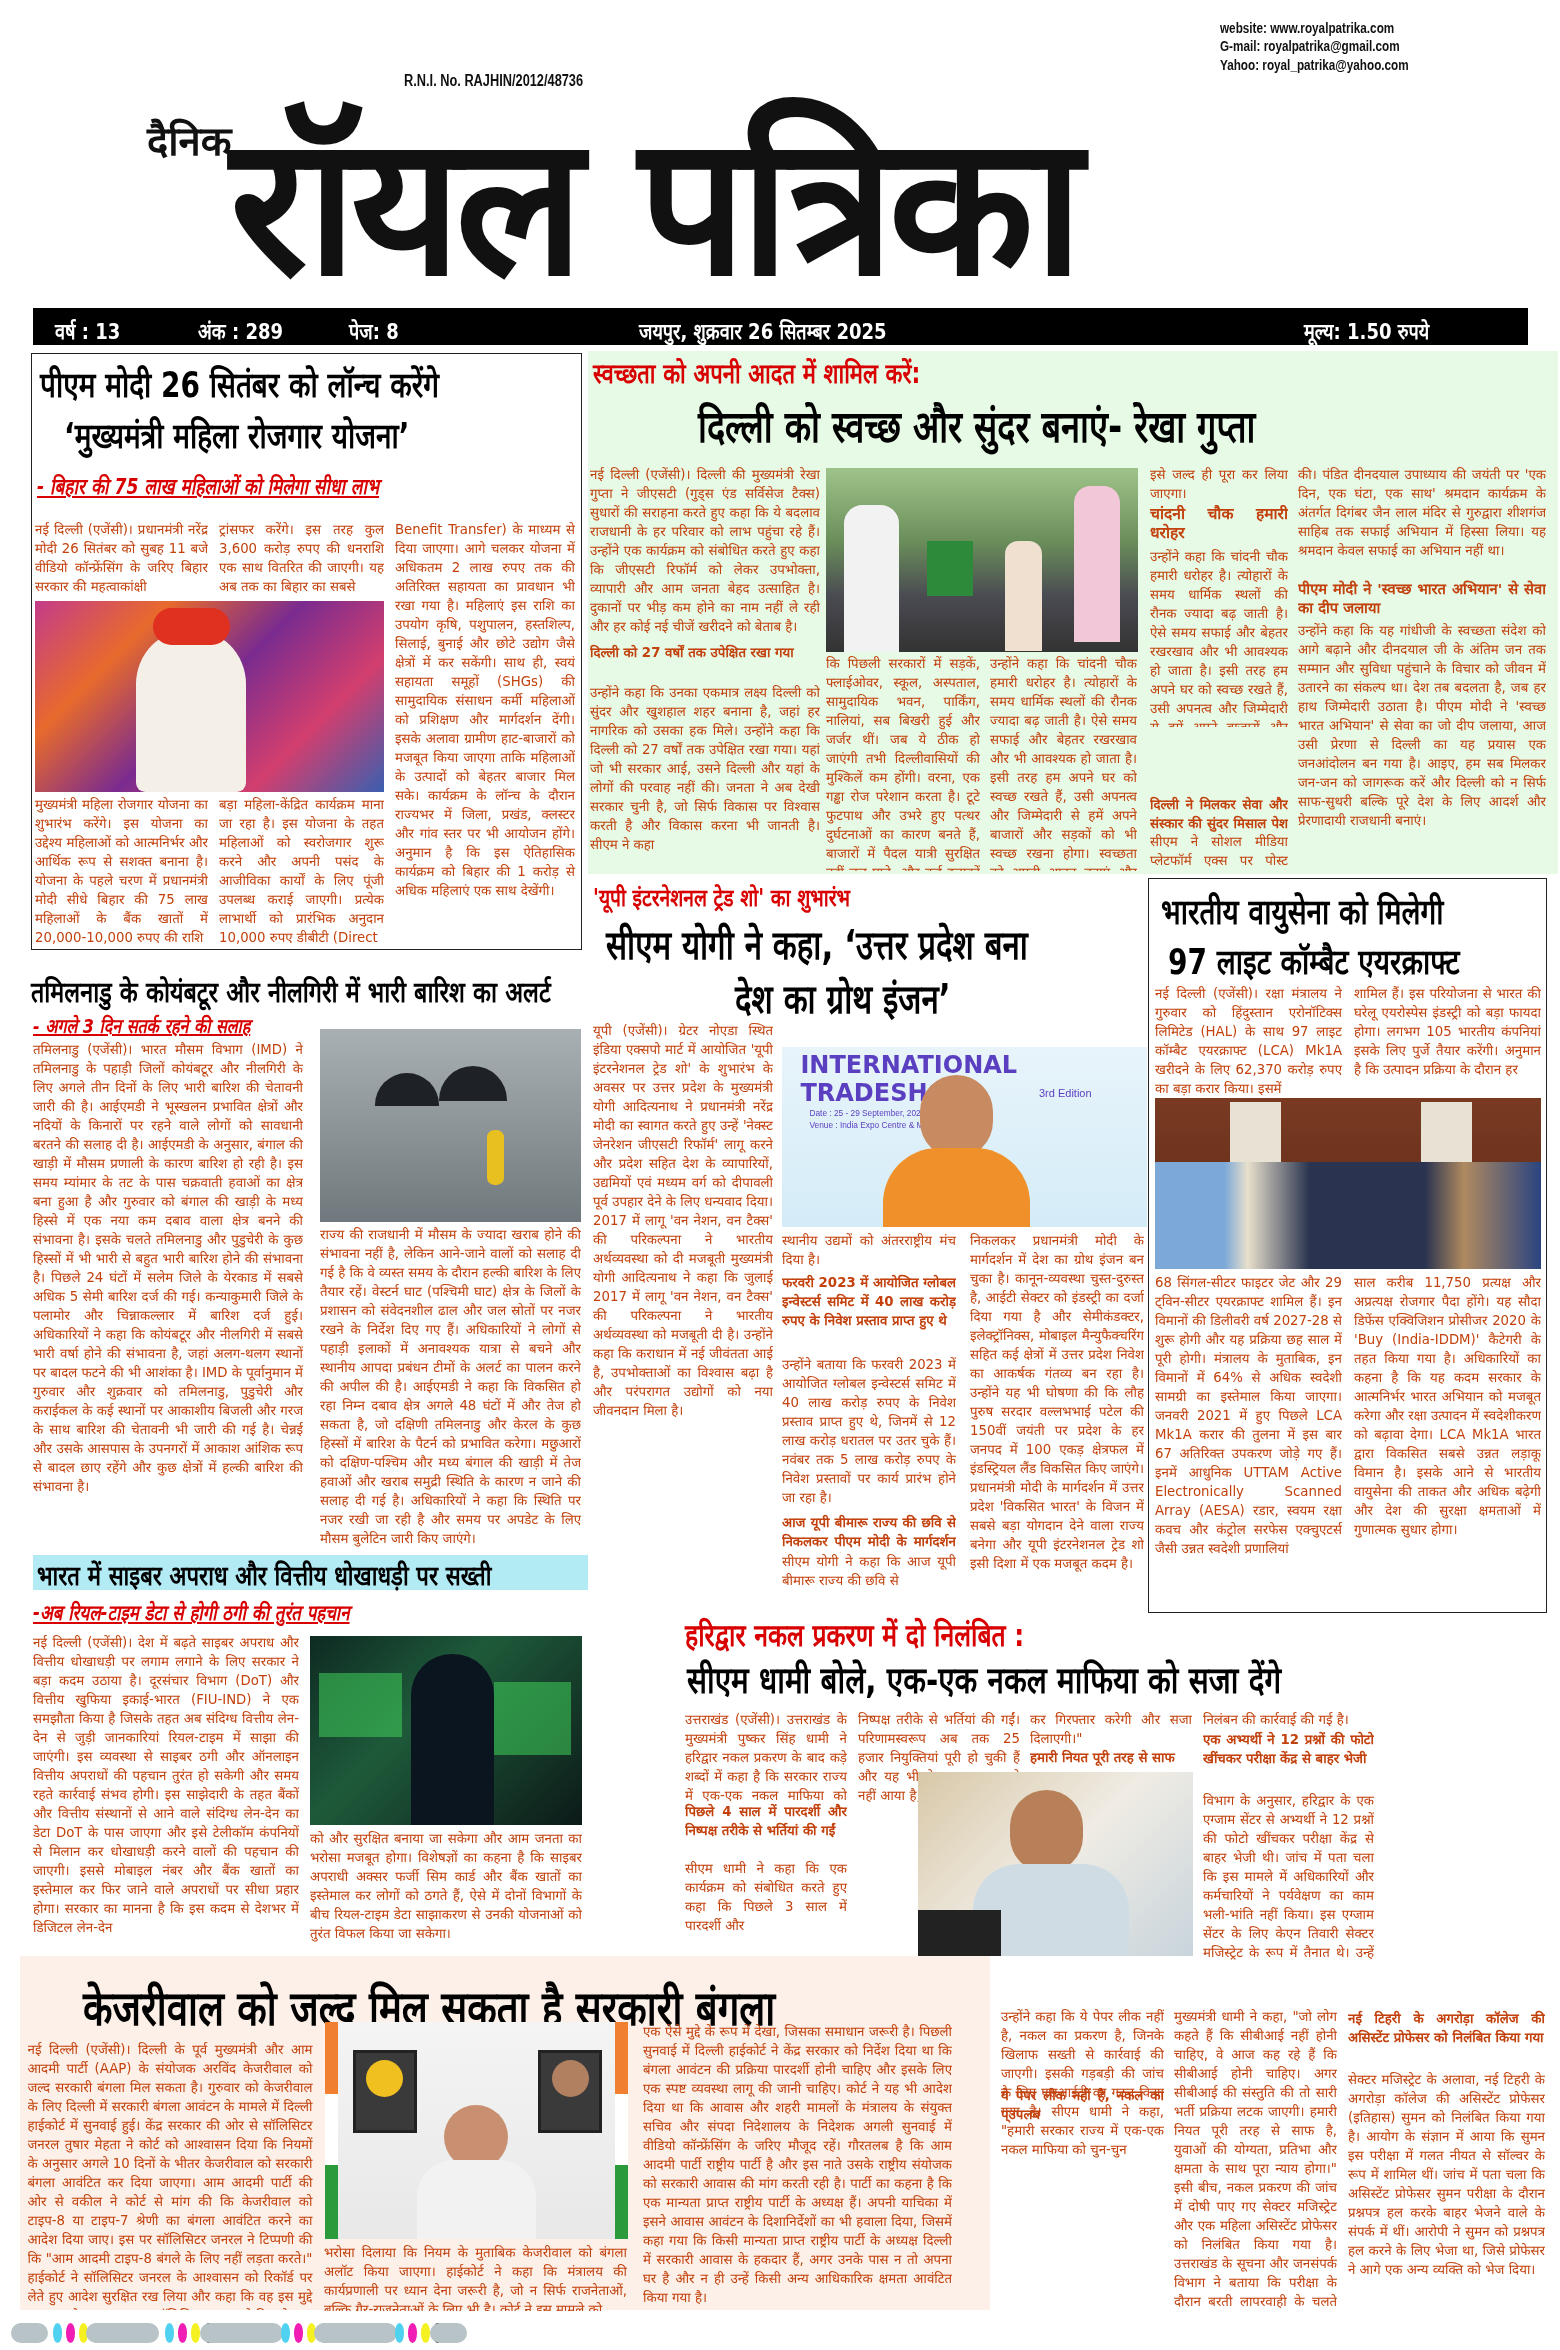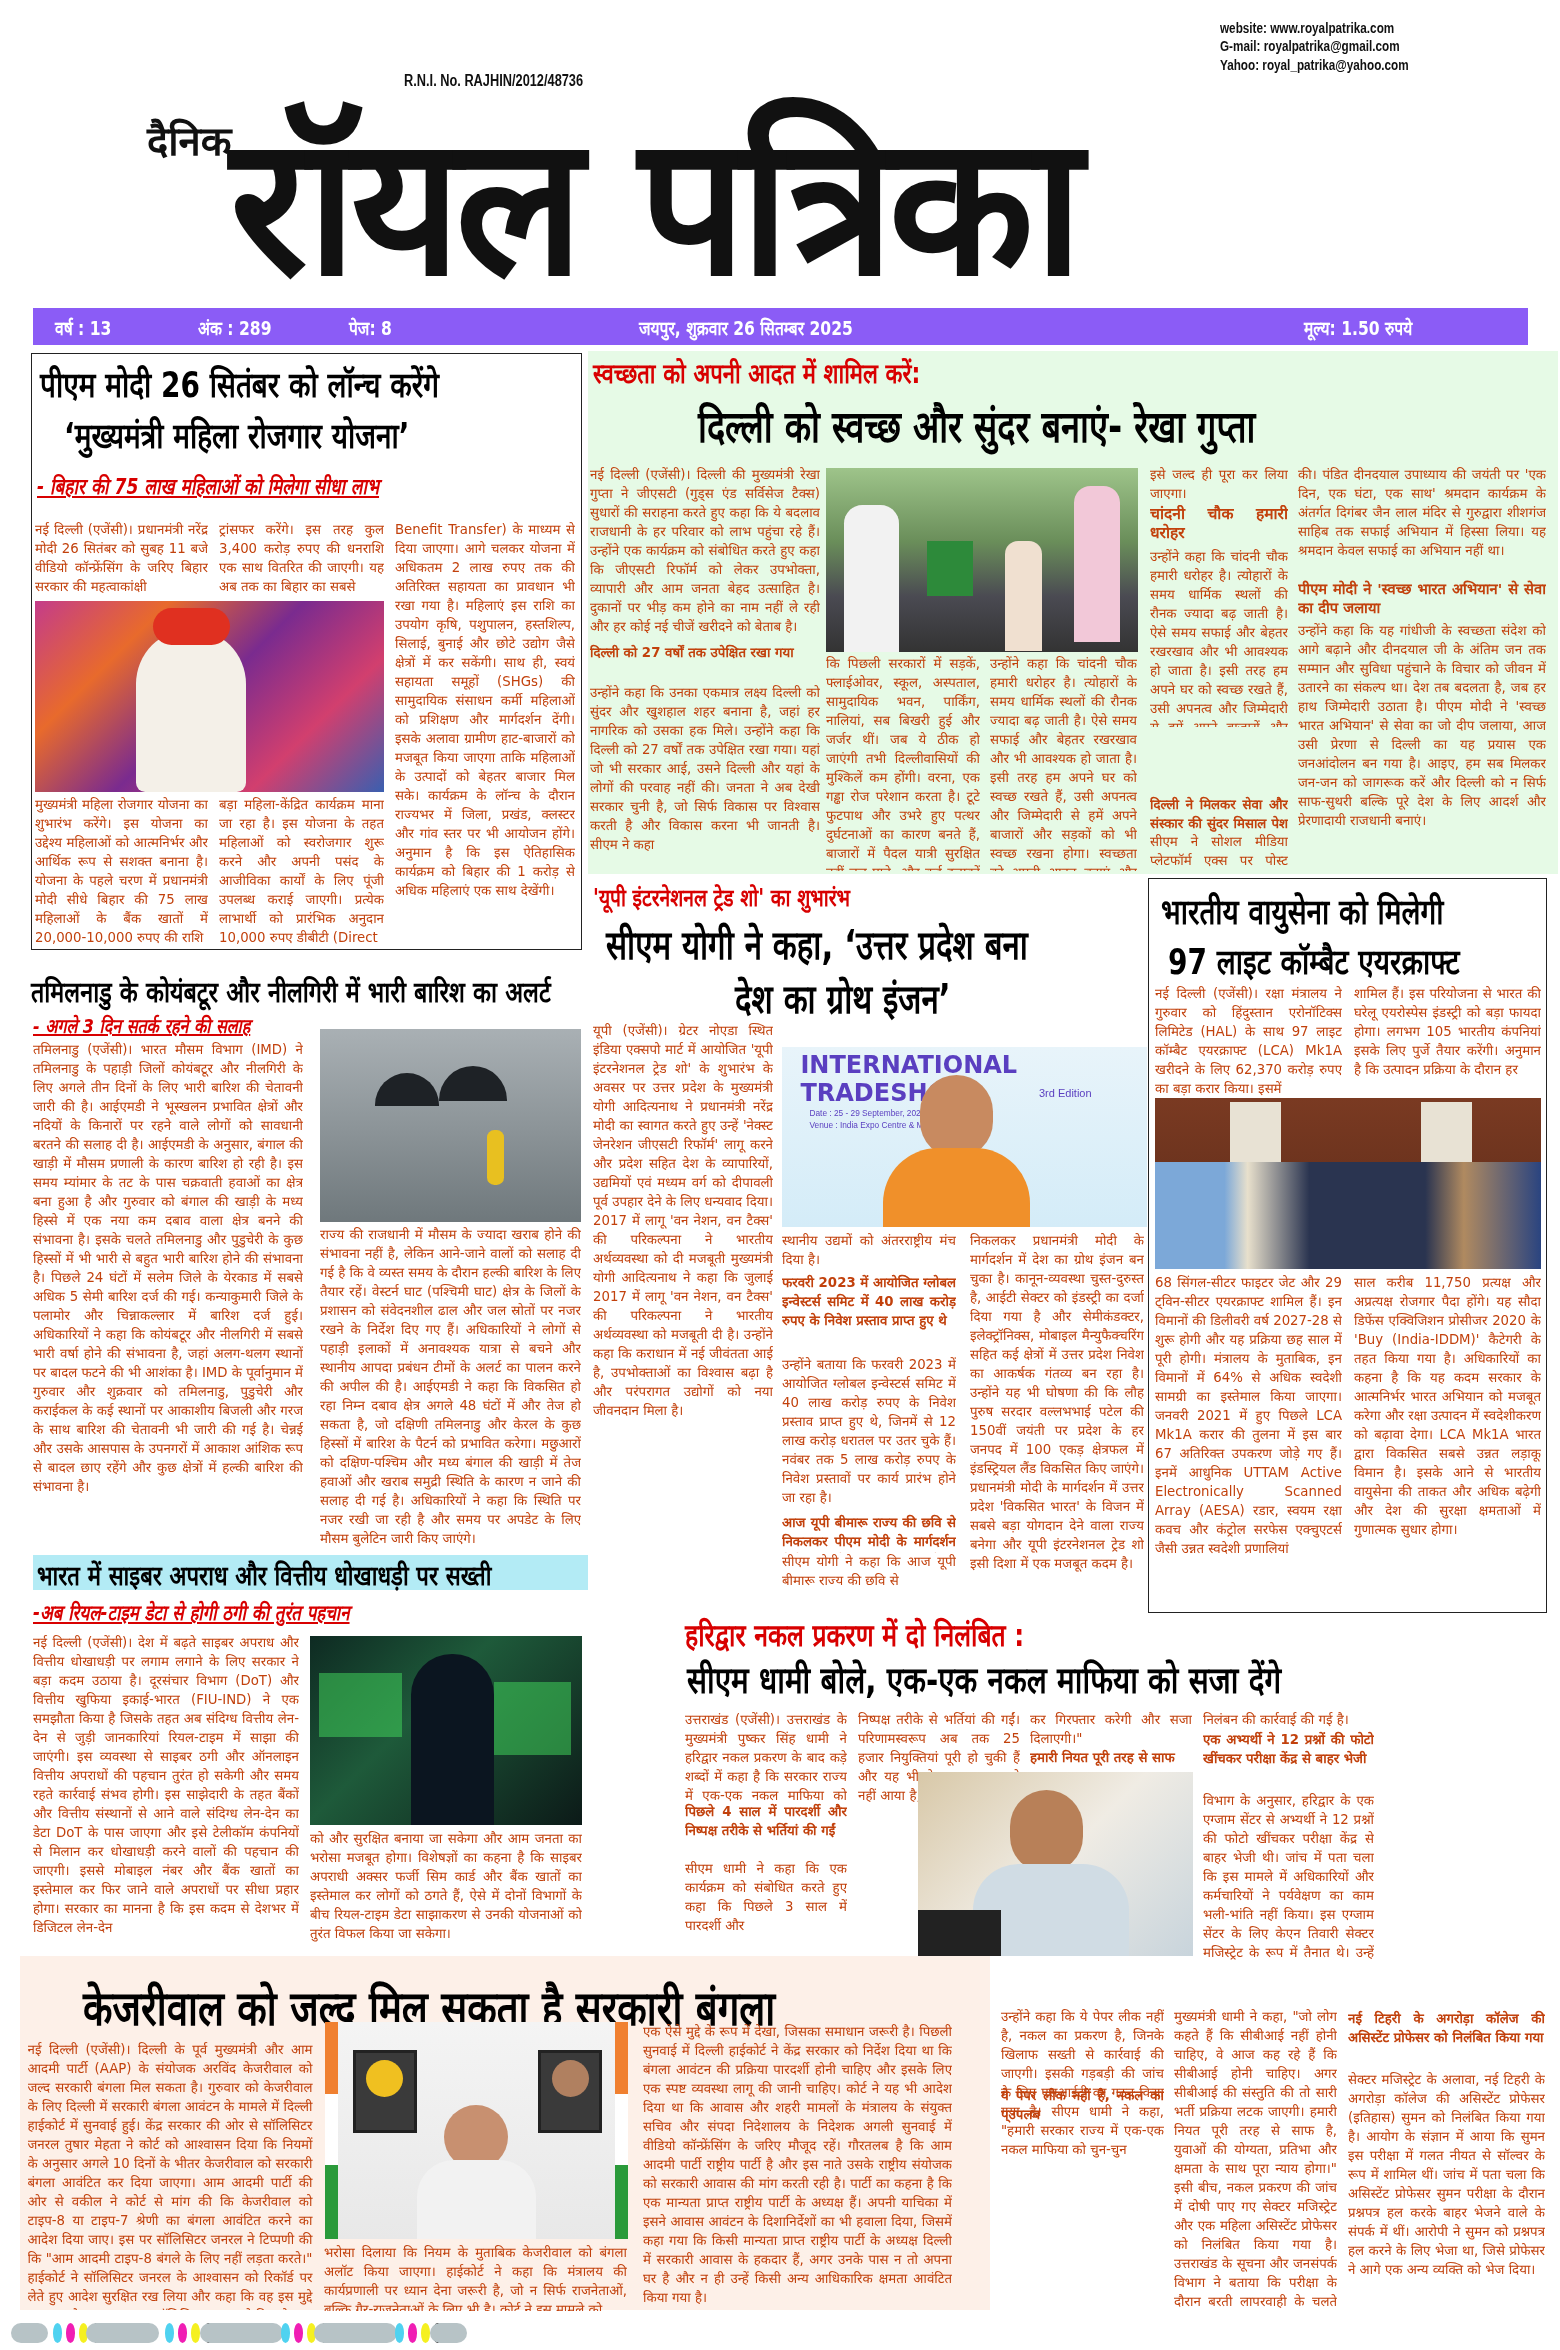--- a/index.html
+++ b/index.html
@@ -6,21 +6,21 @@
   html, body { width: 1560px; height: 2351px; background: #ffffff; overflow: hidden; }
   body { position: relative; font-family: "Liberation Sans", "DejaVu Sans", sans-serif; color: #111; }
   .abs { position: absolute; }
 
   
   .contact { left: 1220px; top: 20px; width: 312px; font-size: 13.8px; font-weight: bold; line-height: 18.4px; font-family: "Liberation Sans", sans-serif; transform: scaleX(0.85); transform-origin: left; }
   .rni { left: 404px; top: 72px; font-size: 15.6px; font-weight: bold; transform: scaleX(0.82); transform-origin: left; }
   .dainik { left: 147px; top: 112px; font-size: 40px; font-weight: 900; font-family: "DejaVu Sans", sans-serif; }
   .brand { left: 230px; top: 110px; width: 1010px; height: 193px; font-size: 193px; line-height: 193px; font-weight: 900; font-family: "DejaVu Sans", sans-serif; letter-spacing: -5.5px; transform: scaleX(0.98); transform-origin: left; }
 
-  .redbar { left: 33px; top: 308px; width: 1495px; height: 37px; background: #8b5cf6; color: #fff; display: flex; align-items: center; font-weight: bold; font-size: 19px; font-family: "DejaVu Sans", sans-serif; }
+  .redbar { left: 33px; top: 308px; width: 1495px; height: 37px; background: #000000; color: #fff; display: flex; align-items: center; font-weight: bold; font-size: 22px; font-family: "DejaVu Sans", sans-serif; }
   .redbar span { position: absolute; top: 7.3px; white-space: nowrap; transform: scaleX(0.82); transform-origin: left; }
 
   
   .col { position: absolute; font-size: 13.3px; line-height: 19px; text-align: justify; font-family: "DejaVu Sans", sans-serif; color: #c2410c; overflow: hidden; }
   .col b, .sub { font-weight: bold; }
   .hl { position: absolute; font-weight: 900; font-family: "DejaVu Sans", sans-serif; white-space: nowrap; transform-origin: left; color: #000; }
   .kicker { position: absolute; font-weight: 900; font-family: "DejaVu Sans", sans-serif; color: #d80000; white-space: nowrap; transform-origin: left; }
   .redsub { position: absolute; font-weight: bold; font-style: italic; font-family: "DejaVu Sans", sans-serif; color: #d80000; text-decoration: underline; white-space: nowrap; transform-origin: left; }
   .boxed { position: absolute; border: 1.8px solid #222; }
   .photo { position: absolute; overflow: hidden; }
@@ -52,21 +52,21 @@
   <span style="left:316px">पेज: 8</span>
   <span style="left:606px">जयपुर, शुक्रवार 26 सितम्बर 2025</span>
   <span style="left:1271px">मूल्य: 1.50 रुपये</span>
 </div>
 
 <div class="boxed" style="left:31px;top:353px;width:551px;height:597px;"></div>
 <div class="hl" style="left:40px;top:360px;font-size:35px;transform:scaleX(0.80);">पीएम मोदी 26 सितंबर को लॉन्च करेंगे</div>
 <div class="hl" style="left:64px;top:411px;font-size:35px;transform:scaleX(0.80);">‘मुख्यमंत्री महिला रोजगार योजना’</div>
 <div class="redsub" style="left:37px;top:470px;font-size:22px;transform:scaleX(0.78);">- बिहार की 75 लाख महिलाओं को मिलेगा सीधा लाभ</div>
 <div class="col" style="left:35px;top:520px;width:173px;height:77px;">नई दिल्ली (एजेंसी)। प्रधानमंत्री नरेंद्र मोदी 26 सितंबर को सुबह 11 बजे वीडियो कॉन्फ्रेंसिंग के जरिए बिहार सरकार की महत्वाकांक्षी</div>
-<div class="col" style="left:219px;top:520px;width:165px;height:77px;">ट्रांसफर करेंगे। इस तरह कुल 3,400 करोड़ रुपए की धनराशि एक साथ वितरित की जाएगी। यह अब तक का बिहार का सबसे</div>
+<div class="col" style="left:219px;top:520px;width:165px;height:77px;">ट्रांसफर करेंगे। इस तरह कुल 3,600 करोड़ रुपए की धनराशि एक साथ वितरित की जाएगी। यह अब तक का बिहार का सबसे</div>
 <div class="col" style="left:395px;top:520px;width:180px;height:422px;">Benefit Transfer) के माध्यम से दिया जाएगा। आगे चलकर योजना में अधिकतम 2 लाख रुपए तक की अतिरिक्त सहायता का प्रावधान भी रखा गया है। महिलाएं इस राशि का उपयोग कृषि, पशुपालन, हस्तशिल्प, सिलाई, बुनाई और छोटे उद्योग जैसे क्षेत्रों में कर सकेंगी। साथ ही, स्वयं सहायता समूहों (SHGs) की सामुदायिक संसाधन कर्मी महिलाओं को प्रशिक्षण और मार्गदर्शन देंगी। इसके अलावा ग्रामीण हाट-बाजारों को मजबूत किया जाएगा ताकि महिलाओं के उत्पादों को बेहतर बाजार मिल सके। कार्यक्रम के लॉन्च के दौरान राज्यभर में जिला, प्रखंड, क्लस्टर और गांव स्तर पर भी आयोजन होंगे। अनुमान है कि इस ऐतिहासिक कार्यक्रम को बिहार की 1 करोड़ से अधिक महिलाएं एक साथ देखेंगी।</div>
 <div class="photo" style="left:35px;top:601px;width:349px;height:191px;background:linear-gradient(135deg,#c43c8a 0%,#e86a2c 25%,#7a2b8f 50%,#d23f6e 75%,#3a5fb0 100%);">
   <div style="position:absolute;left:101px;top:27.5px;width:110px;height:163px;border-radius:55px 55px 9.2px 9.2px;background:#f4f0e8;"></div>
   <div style="position:absolute;left:118px;top:7.3px;width:77px;height:37px;border-radius:37px;background:#e03020;"></div>
 </div>
 <div class="col" style="left:35px;top:795px;width:173px;height:151px;">मुख्यमंत्री महिला रोजगार योजना का शुभारंभ करेंगे। इस योजना का उद्देश्य महिलाओं को आत्मनिर्भर और आर्थिक रूप से सशक्त बनाना है। योजना के पहले चरण में प्रधानमंत्री मोदी सीधे बिहार की 75 लाख महिलाओं के बैंक खातों में 20,000-10,000 रुपए की राशि</div>
 <div class="col" style="left:219px;top:795px;width:165px;height:151px;">बड़ा महिला-केंद्रित कार्यक्रम माना जा रहा है। इस योजना के तहत महिलाओं को स्वरोजगार शुरू करने और अपनी पसंद के आजीविका कार्यों के लिए पूंजी उपलब्ध कराई जाएगी। प्रत्येक लाभार्थी को प्रारंभिक अनुदान 10,000 रुपए डीबीटी (Direct</div>
 
 <div class="abs greenbg"></div>
 <div class="kicker" style="left:593px;top:354px;font-size:27.5px;transform:scaleX(0.80);">स्वच्छता को अपनी आदत में शामिल करें:</div>

